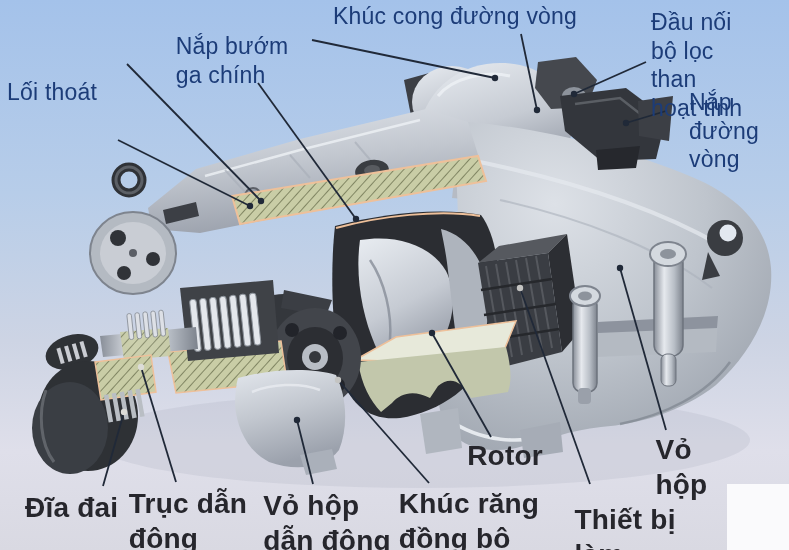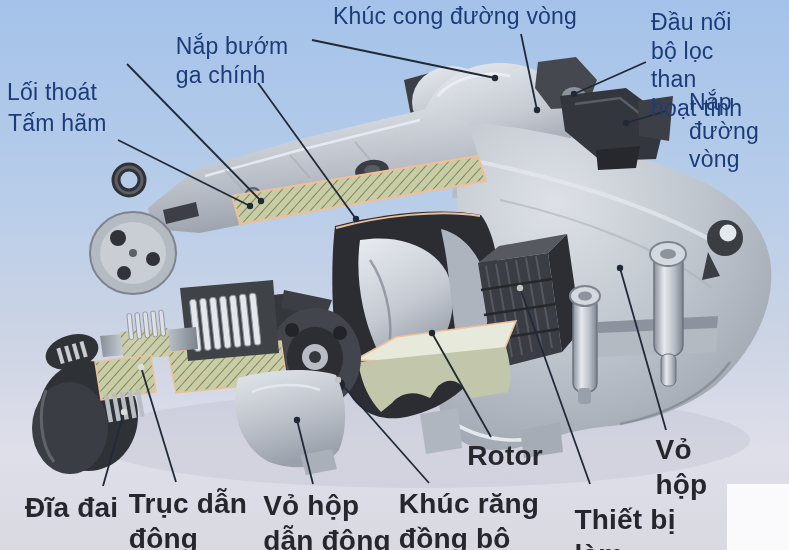--- a/index.html
+++ b/index.html
@@ -293,21 +293,20 @@
 
   <div class="lbl blue center" style="left:455px;top:2px;">Khúc cong đường vòng</div>
 
   <div class="lbl blue center" style="left:697px;top:8px;">Đầu nối bộ lọc
 than hoạt tính</div>
 
   <div class="lbl blue center" style="left:724px;top:88px;">Nắp
 đường
 vòng</div>
 
-  <div class="lbl blue" style="left:8px;top:109px;">Tấm hãm</div>
 
   <div class="lbl dark" style="left:25px;top:491px;text-align:center;">Đĩa đai</div>
 
   <div class="lbl dark center" style="left:188px;top:487px;">Trục dẫn
 động</div>
 
   <div class="lbl dark center" style="left:327px;top:489px;">Vỏ hộp
 dẫn động</div>
 
   <div class="lbl dark center" style="left:469px;top:487px;">Khúc răng

